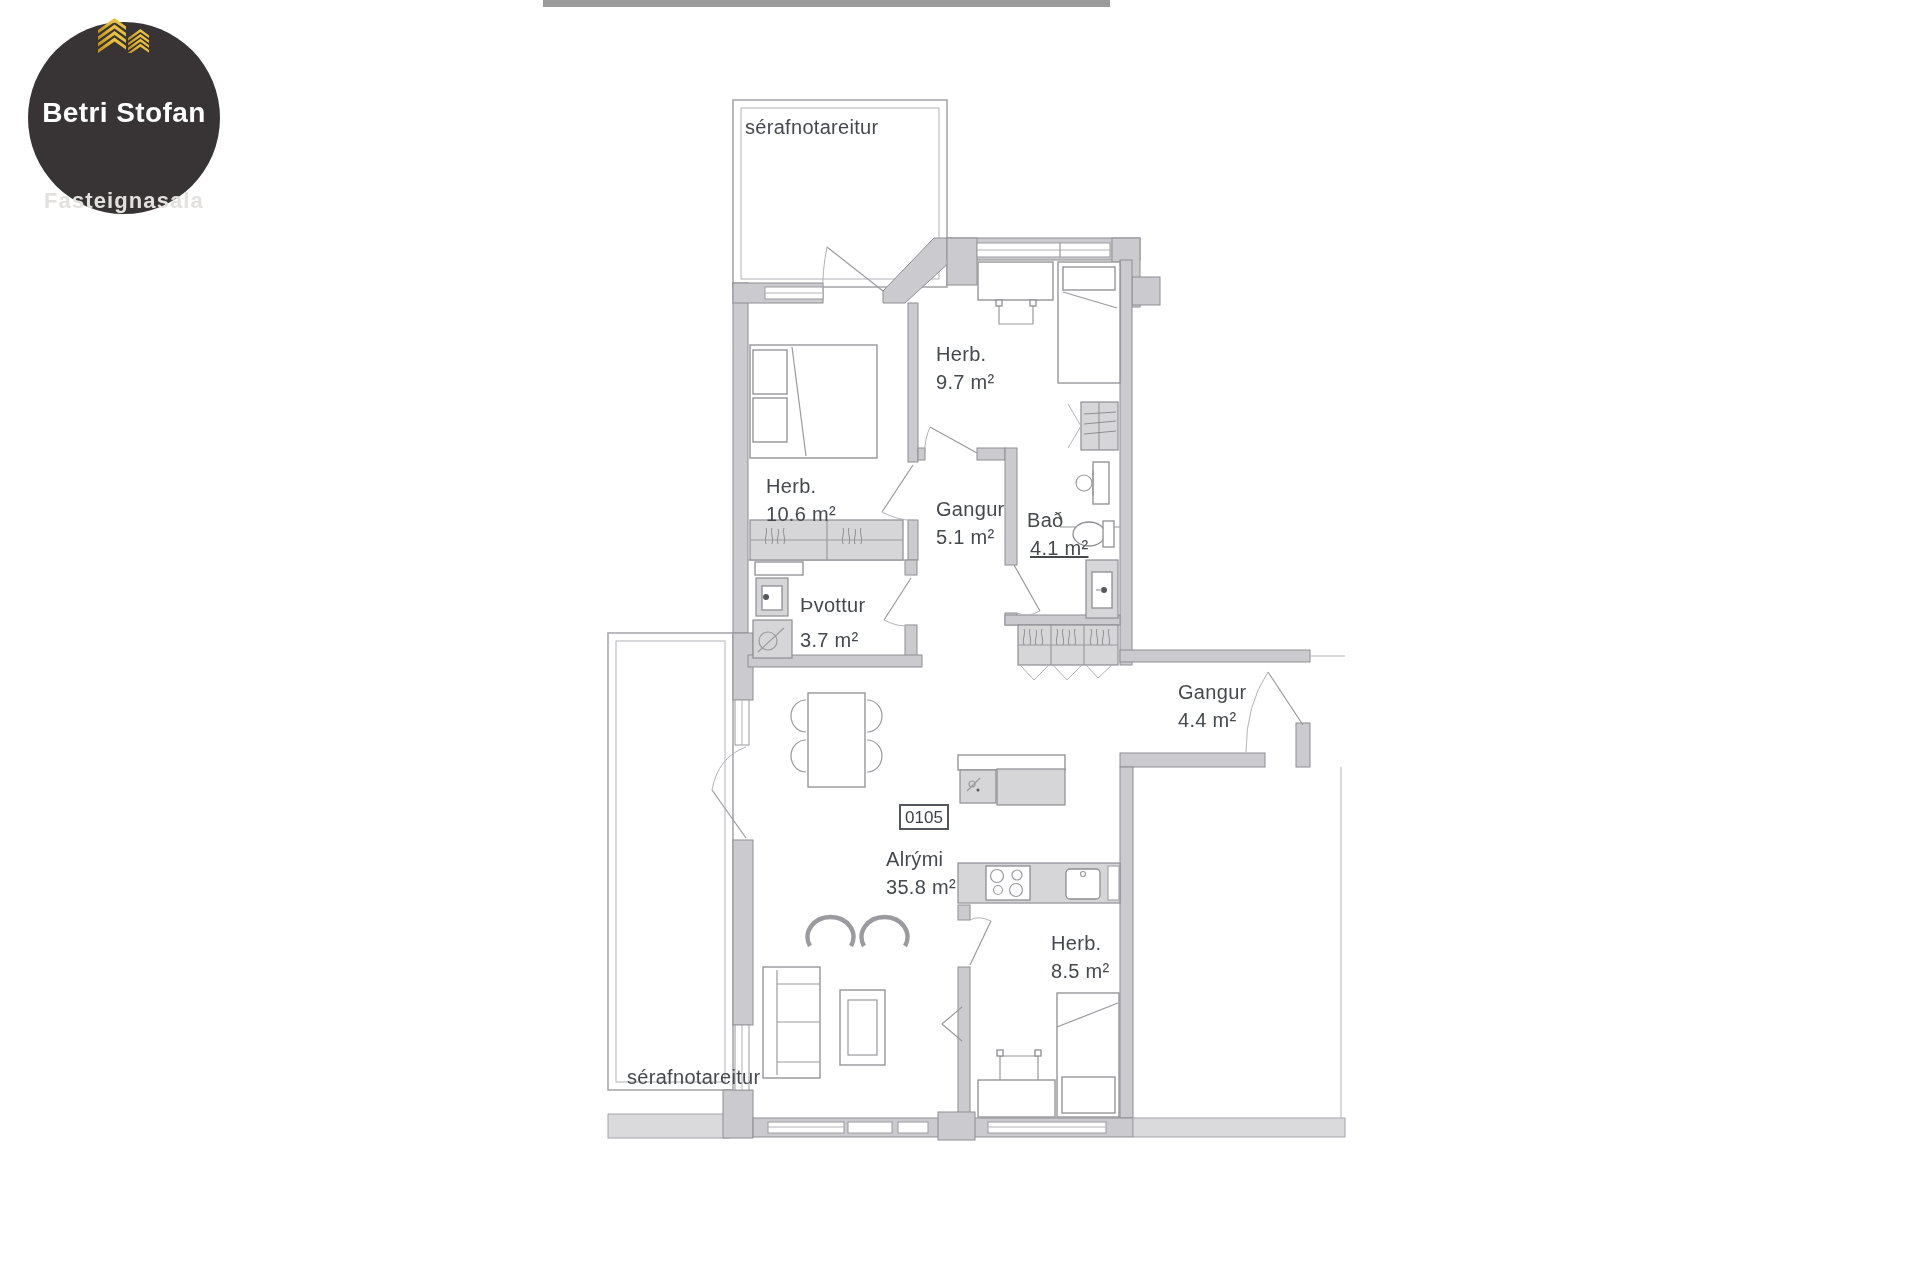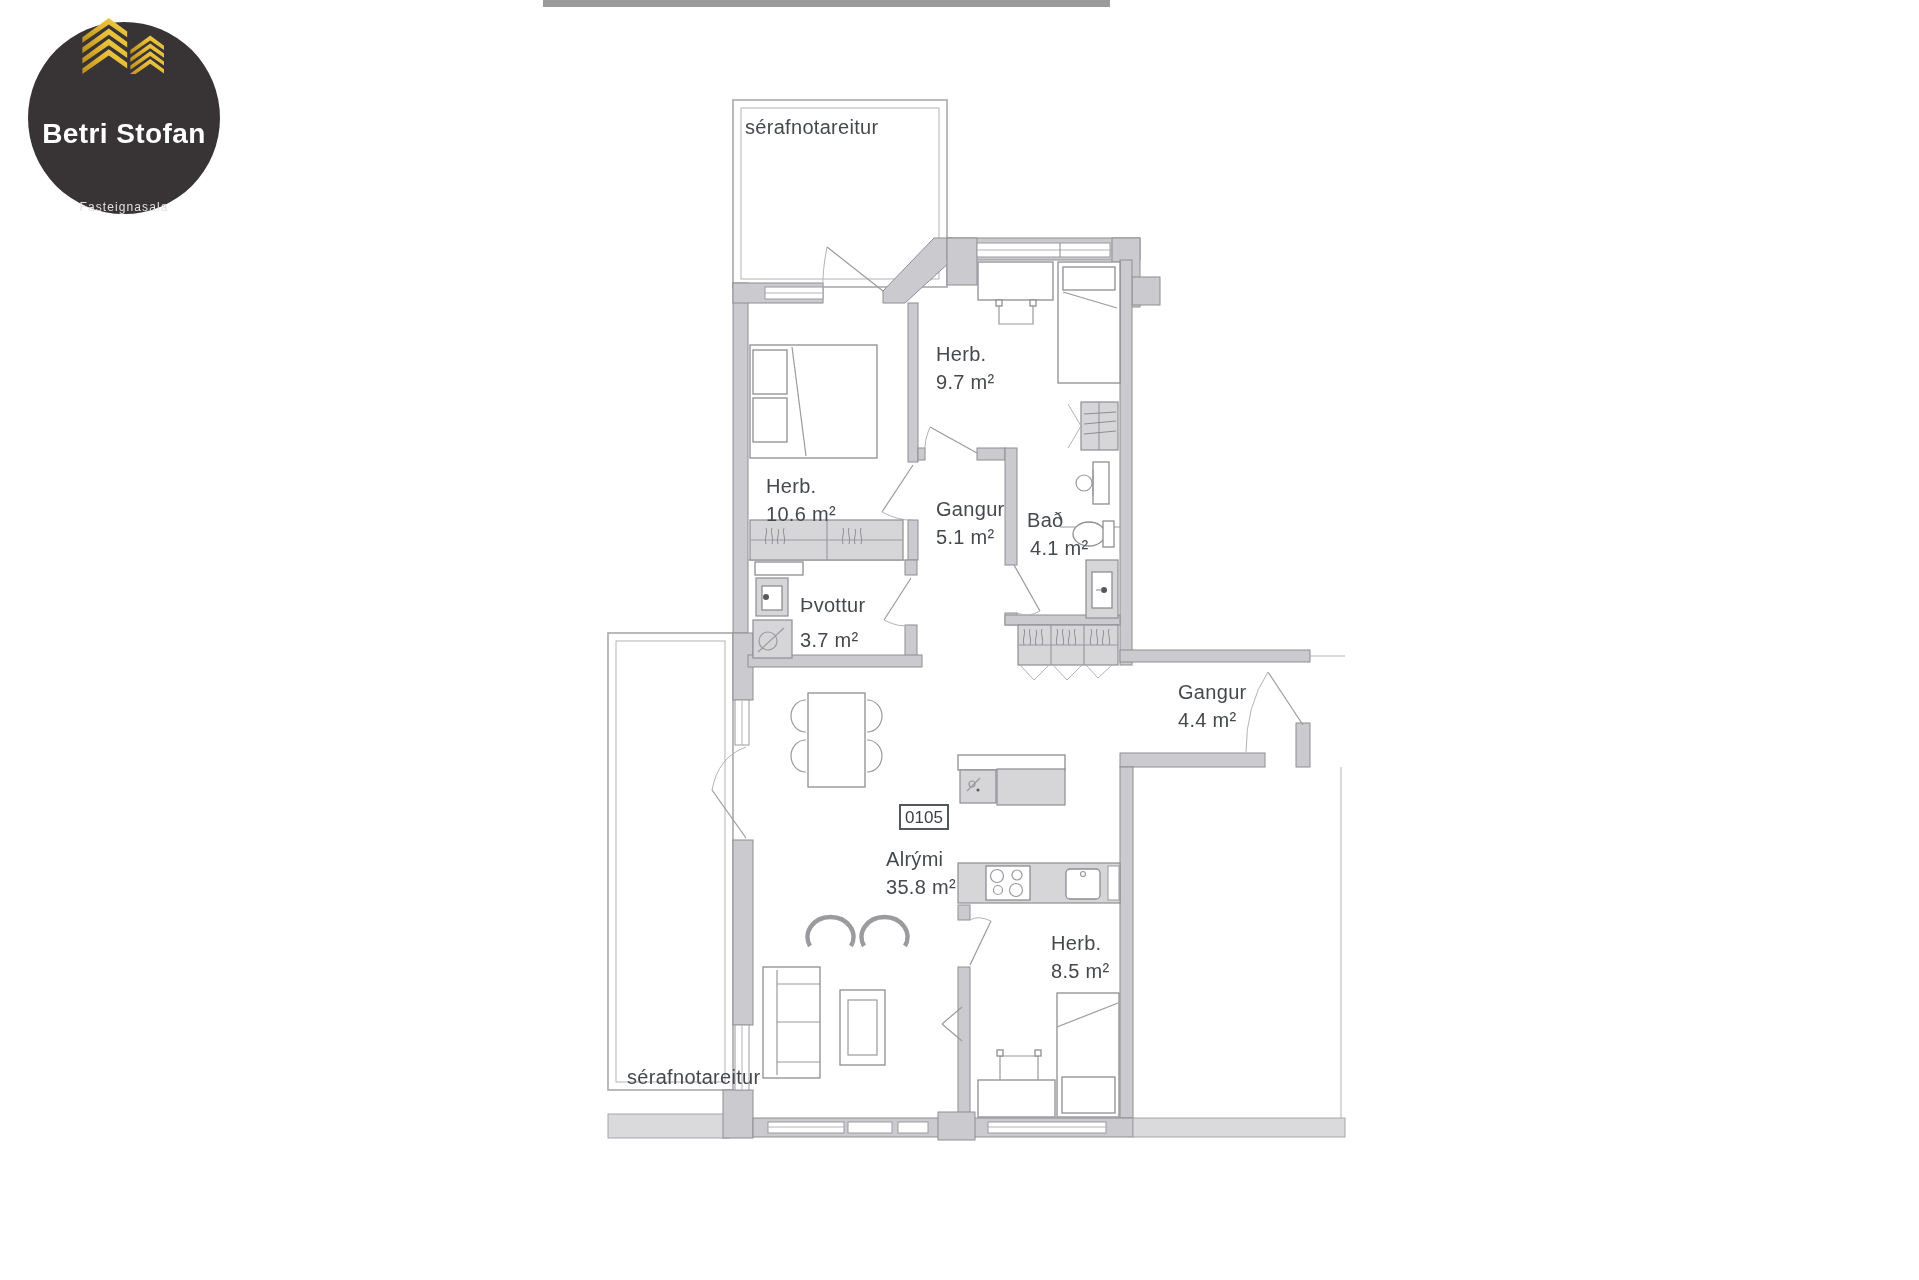--- a/index.html
+++ b/index.html
@@ -4,21 +4,21 @@
 <style>
   html,body{margin:0;padding:0;background:#ffffff;}
   .stage{position:relative;width:1919px;height:1280px;background:#ffffff;overflow:hidden;
          font-family:"Liberation Sans",sans-serif;}
   .plan-svg{position:absolute;left:0;top:0;width:1919px;height:1280px;}
 
   
   .logo{position:absolute;left:28px;top:22px;width:192px;height:192px;border-radius:50%;
         background:#383334;display:flex;flex-direction:column;align-items:center;justify-content:center;gap:42px;}
   .logo-brand{font-size:28px;font-weight:700;color:#ffffff;letter-spacing:.4px;margin-top:2px;}
-  .logo-tag{font-size:12px;color:#e3e1df;letter-spacing:1.1px;margin-top:8px;}
+  .logo-tag{font-size:22px;color:#e3e1df;letter-spacing:1.1px;margin-top:17px;font-weight:bold;}
 
   
   .lbl{position:absolute;font-size:20px;line-height:1.4;color:#45494e;letter-spacing:.3px;white-space:nowrap;}
   .lbl.center{text-align:left;}
   .lbl .area{display:block;}
   .unit-box{position:absolute;left:899px;top:804px;width:50px;height:26px;border:2px solid #54575b;
             background:#fff;display:flex;align-items:flex-end;justify-content:center;
             font-size:17px;color:#3c4044;box-sizing:border-box;}
 
   
@@ -368,21 +368,21 @@
     <span class="area">9.7 m²</span>
   </div>
 
   <div class="lbl" style="left:936px;top:495px;">
     <span>Gangur</span>
     <span class="area">5.1 m²</span>
   </div>
 
   <div class="lbl" style="left:1027px;top:506px;">
     <span>Bað</span>
-    <span class="area" style="padding-left:3px;">4.1 m²</span>
+    <span class="area" style="padding-left:3px;text-decoration:underline;">4.1 m²</span>
   </div>
 
   <div class="lbl center" style="left:800px;top:591px;width:72px;">
     <span>Þvottur</span>
     <span class="area" style="margin-top:7px;">3.7 m²</span>
   </div>
 
   <div class="lbl center" style="left:1178px;top:678px;width:66px;">
     <span>Gangur</span>
     <span class="area">4.4 m²</span>

